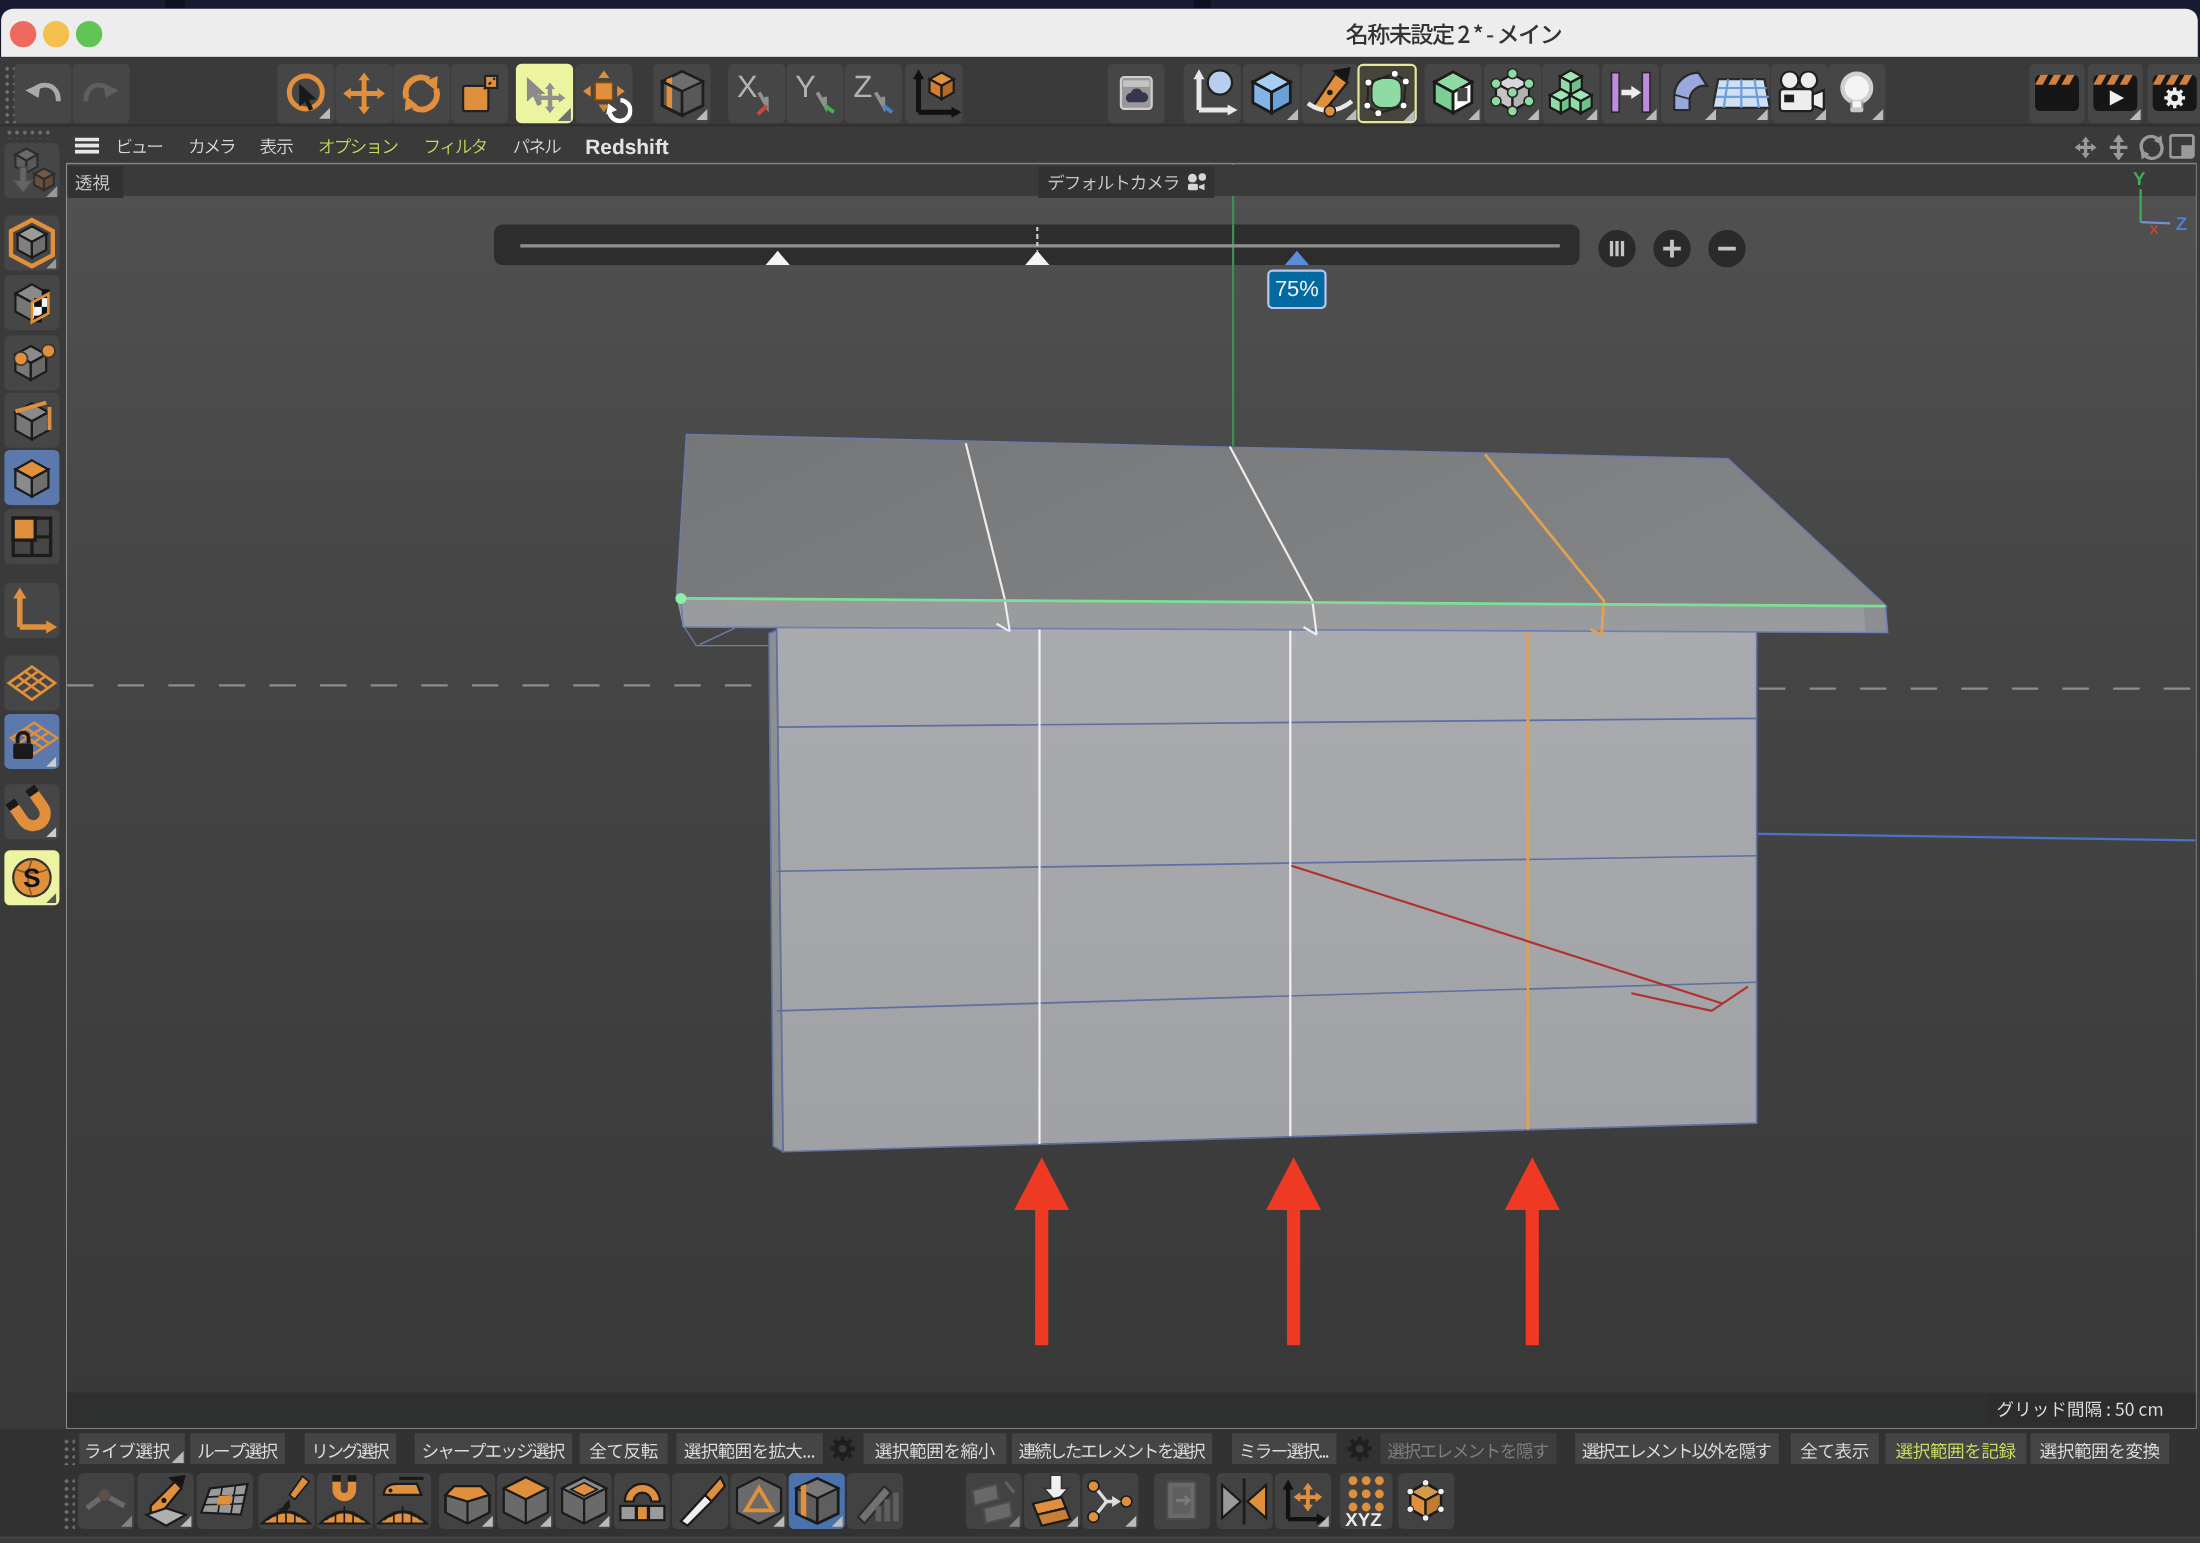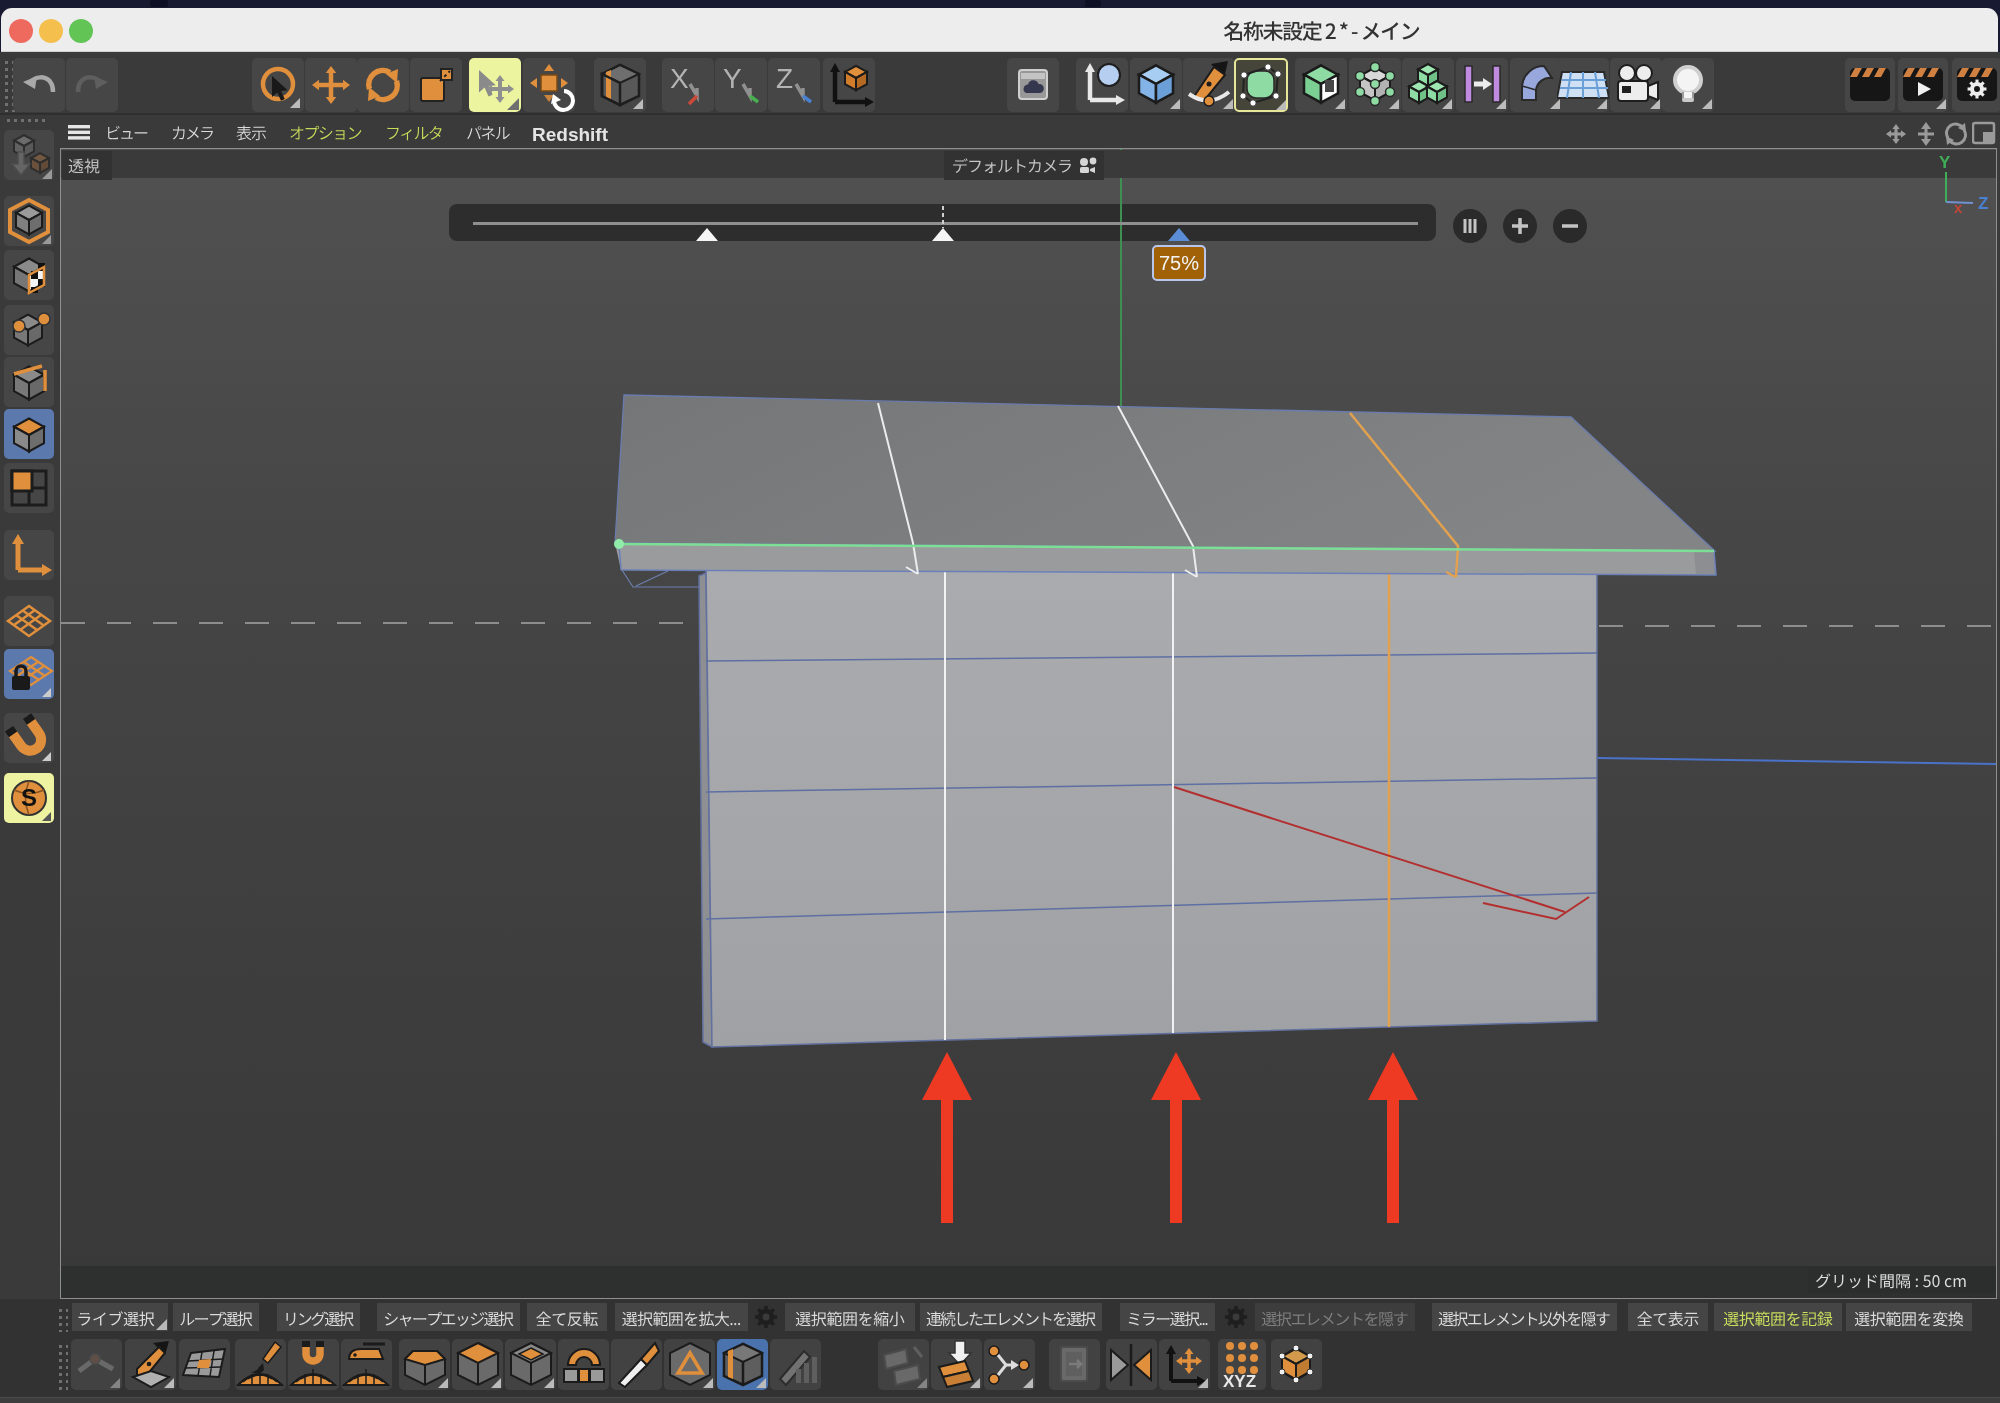--- a/index.html
+++ b/index.html
@@ -463,21 +463,21 @@
       <rect x="2" y="11" width="9" height="6" rx="1.5" fill="#d6d6d6"></rect>
       <polygon points="12,13 17,11 17,17 12,15" fill="#d6d6d6"></polygon>
     </svg>
     <div class="abs" style="left:449px;top:204px;width:987px;height:37px;background:#2d2d2d;border-radius:8px"></div>
     <div class="abs" style="left:1120px;top:204px;width:2px;height:37px;background:#3f8f52"></div>
     <div class="abs" style="left:473px;top:222px;width:945px;height:3px;background:#8f8f8f"></div>
     <div class="abs" style="left:696px;top:228px;width:0;height:0;border-left:11px solid transparent;border-right:11px solid transparent;border-bottom:13px solid #f5f5f5"></div>
     <div class="abs" style="left:932px;top:228px;width:0;height:0;border-left:11px solid transparent;border-right:11px solid transparent;border-bottom:13px solid #f5f5f5"></div>
     <div class="abs" style="left:1168px;top:228px;width:0;height:0;border-left:11px solid transparent;border-right:11px solid transparent;border-bottom:13px solid #5b8dd6"></div>
     <div class="abs" style="left:942px;top:206px;width:2px;height:22px;background:repeating-linear-gradient(#cfcfcf 0 4px,transparent 4px 7px)"></div>
-    <div class="abs" style="left:1152px;top:245px;width:54px;height:36px;background:#a16207;border:2px solid #b9c6ec;border-radius:5px;color:#f2f2f2;font-size:20px;text-align:center;line-height:32px">75%</div>
+    <div class="abs" style="left:1152px;top:245px;width:54px;height:36px;background:#0369a1;border:2px solid #b9c6ec;border-radius:5px;color:#f2f2f2;font-size:20px;text-align:center;line-height:32px">75%</div>
     <div class="abs" style="left:1453px;top:209px;width:34px;height:34px;border-radius:50%;background:#2a2a2a"></div>
     <div class="abs" style="left:1503px;top:209px;width:34px;height:34px;border-radius:50%;background:#2a2a2a"></div>
     <div class="abs" style="left:1553px;top:209px;width:34px;height:34px;border-radius:50%;background:#2a2a2a"></div>
     <svg class="abs" style="left:1453px;top:209px" width="34" height="34" viewBox="0 0 34 34">
       <g stroke="#c4c4c4" stroke-width="3">
         <line x1="12" y1="10" x2="12" y2="24"></line>
         <line x1="17" y1="10" x2="17" y2="24"></line>
         <line x1="22" y1="10" x2="22" y2="24"></line>
       </g>
     </svg>

